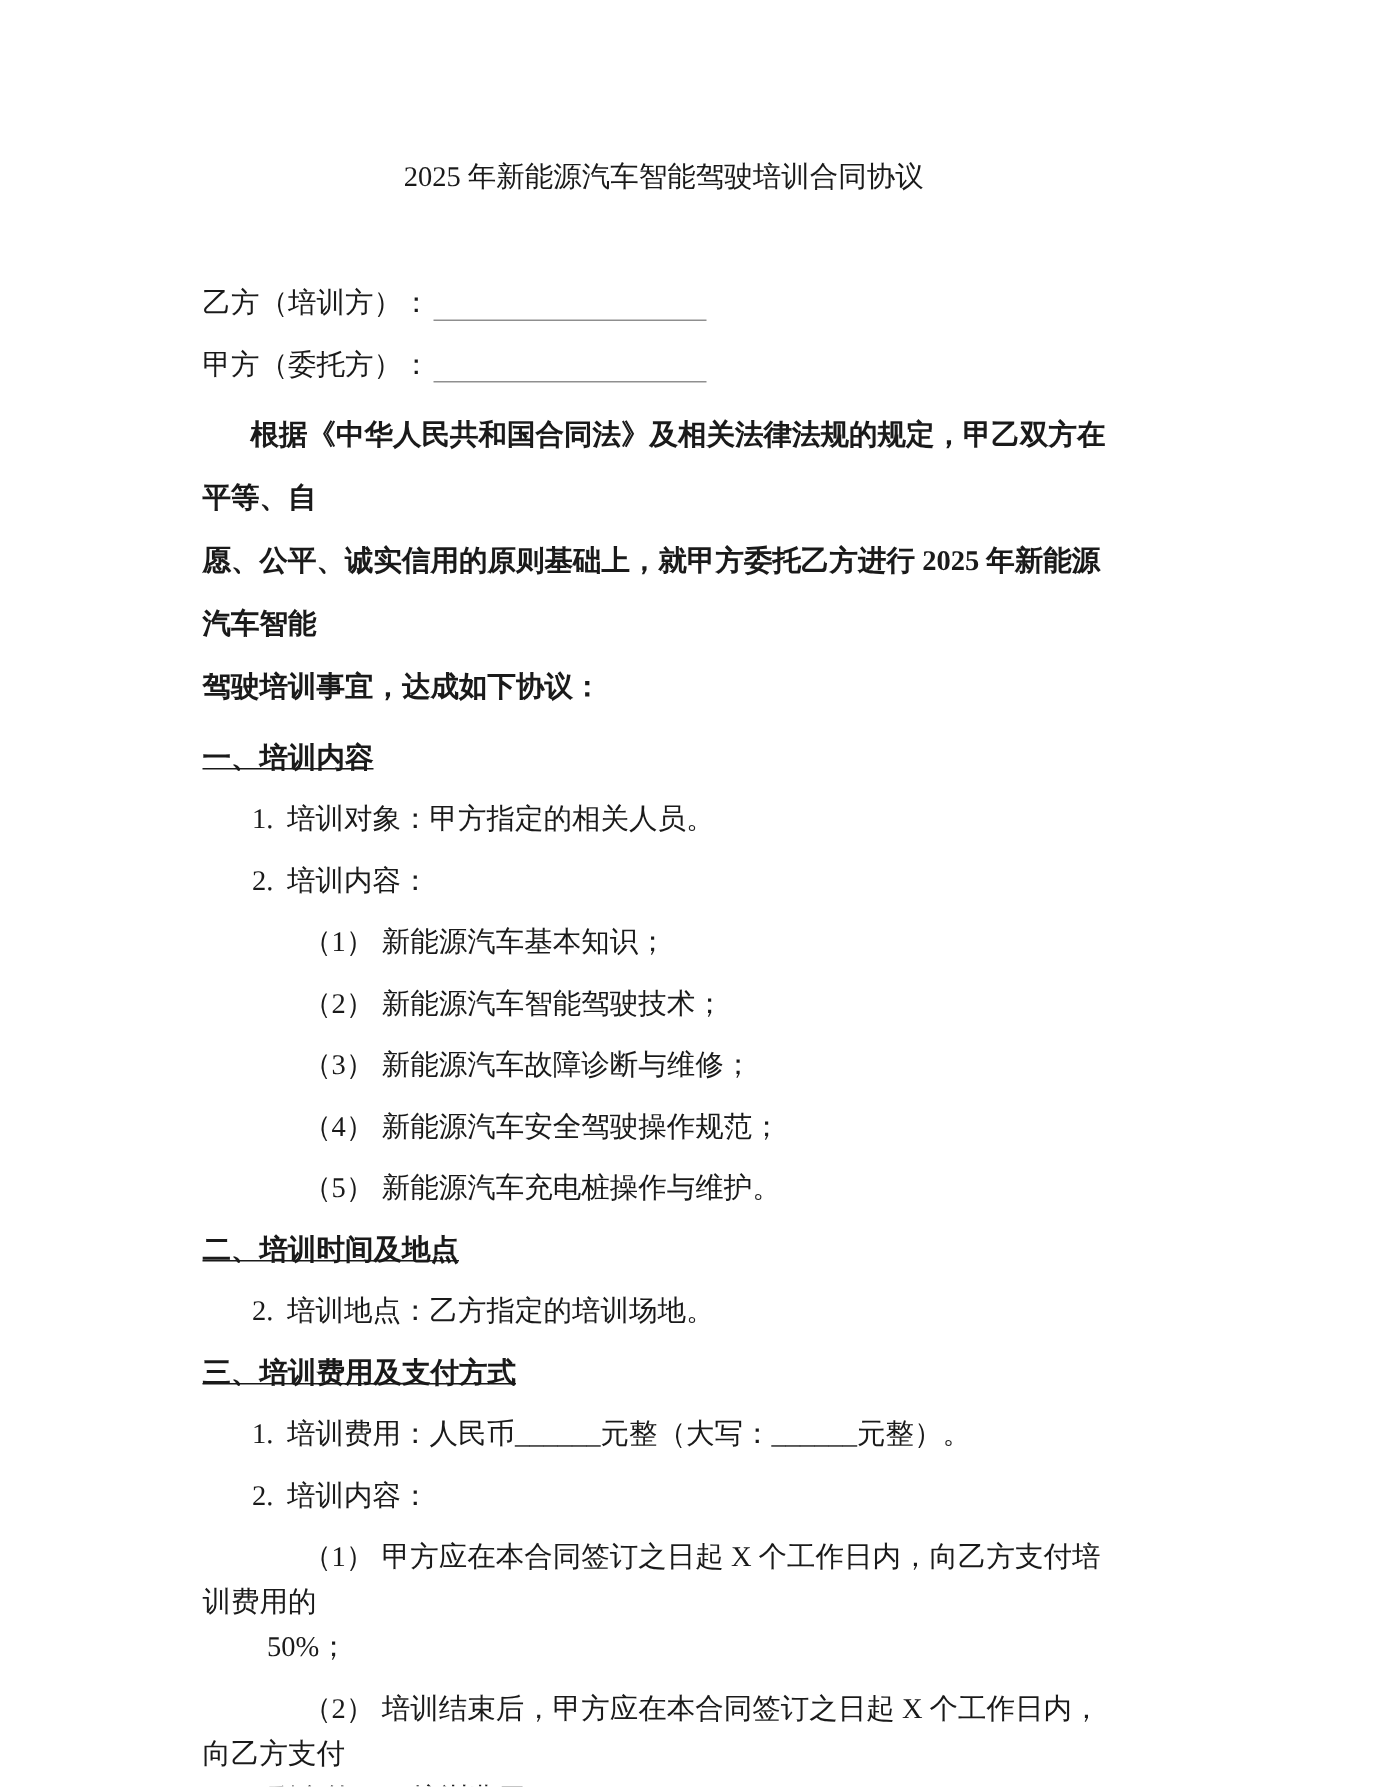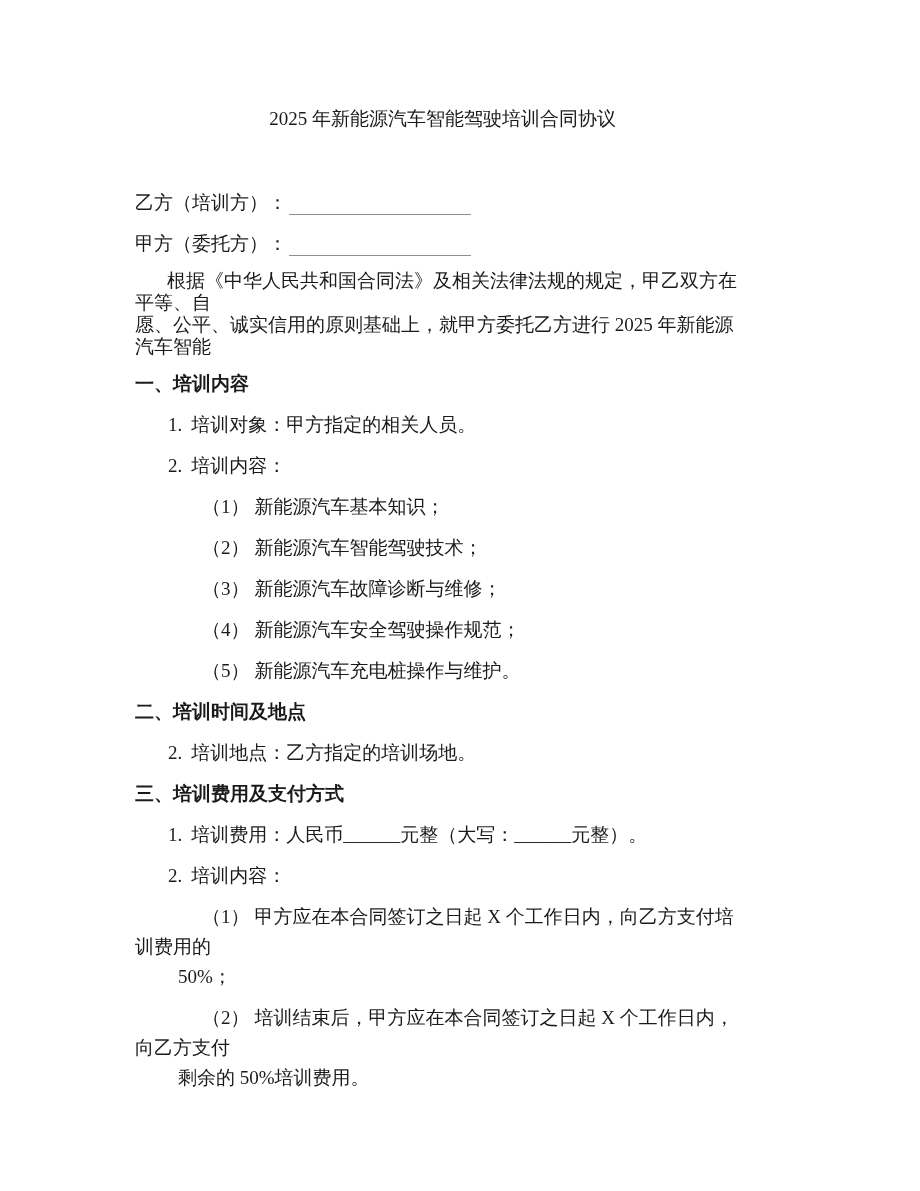--- a/index.html
+++ b/index.html
@@ -20,34 +20,35 @@
   .doc-title {
     text-align: center;
     line-height: 30px;
     margin: 0 0 54px 0;
     font-weight: 400;
   }
   .para {
     line-height: 30px;
     margin: 0 0 11px 0;
   }
-  .pline { line-height: 22px; }
+  .pline { line-height: 42px; font-weight: bold; }
   .indent-first { text-indent: 32px; }
   .blank-line {
     display: inline-block;
     width: 182px;
     height: 24px;
     vertical-align: -6px;
     border-bottom: 1px solid #8f8f8f;
     margin-left: 2px;
   }
   .sec-heading {
     font-weight: 700;
     line-height: 30px;
     margin: 0 0 11px 0;
+    text-decoration: underline;
   }
   .item {
     line-height: 30px;
     margin: 0 0 11px 0;
     text-indent: 33px;
   }
   .item .num { margin-right: 9px; }
   .clause {
     line-height: 30px;
     margin: 0 0 11px 0;
@@ -68,20 +69,21 @@
       <span>乙方（培训方）：</span><span class="blank-line"></span>
     </div>
 
     <div class="para">
       <span>甲方（委托方）：</span><span class="blank-line"></span>
     </div>
 
     <div class="para">
       <div class="pline indent-first">根据《中华人民共和国合同法》及相关法律法规的规定，甲乙双方在平等、自</div>
       <div class="pline">愿、公平、诚实信用的原则基础上，就甲方委托乙方进行 2025 年新能源汽车智能</div>
+      <div class="pline">驾驶培训事宜，达成如下协议：</div>
     </div>
 
     <div class="sec-heading">一、培训内容</div>
 
     <div class="item">
       <span class="num">1.</span><span>培训对象：甲方指定的相关人员。</span>
     </div>
     <div class="item">
       <span class="num">2.</span><span>培训内容：</span>
     </div>

